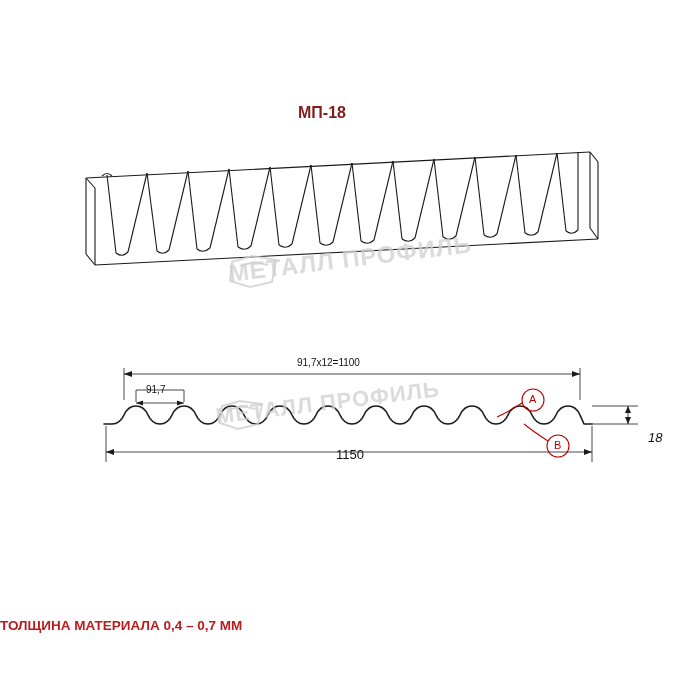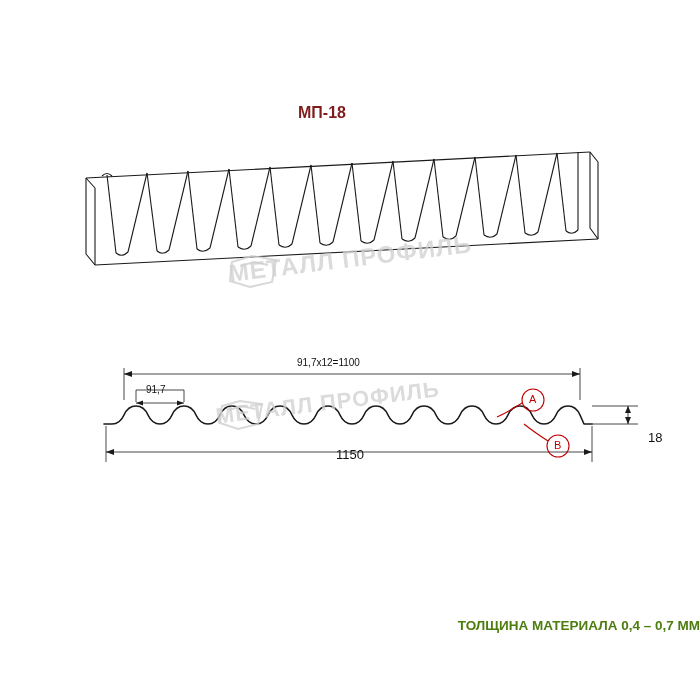--- a/index.html
+++ b/index.html
@@ -36,25 +36,25 @@
     width: 644px;
     text-align: center;
     font-size: 16px;
     font-weight: bold;
     color: #7f1d1d;
   }
   .footnote {
     position: absolute;
     top: 618px;
     left: 0;
-    width: 700px;
-    text-align: right;
+    width: 556px;
+    text-align: left;
     font-size: 13.5px;
     font-weight: bold;
-    color: #4d7c0f;
+    color: #b91c1c;
   }
   .svg-layer {
     position: absolute;
     top: 0;
     left: 0;
     width: 700px;
     height: 700px;
   }
   .wm {
     position: absolute;
@@ -245,20 +245,20 @@
       <path d="M229,410 l13,-4 l13,3"></path>
     </g>
   </svg>
 
   <div class="wm wm1">МЕТАЛЛ ПРОФИЛЬ</div>
   <div class="wm wm2">МЕТАЛЛ ПРОФИЛЬ</div>
 
   <div class="dim-label" style="top:357px; left:297px;">91,7х12=1100</div>
   <div class="dim-label" style="top:384px; left:146px;">91,7</div>
   <div class="dim-label" style="top:447px; left:336px; font-size:13px;text-align:center;">1150</div>
-  <div class="dim-label" style="top:430px; left:648px; font-size:13px;">18</div>
+  <div class="dim-label" style="top:430px; left:648px; font-size:13px;font-style:italic;">18</div>
 
   <div class="callout-letter" style="top:393px; left:529px;">A</div>
   <div class="callout-letter" style="top:439px; left:554px;">B</div>
 
   <div class="footnote">ТОЛЩИНА МАТЕРИАЛА 0,4 – 0,7 ММ</div>
 
 </div>
 
 </body></html>

